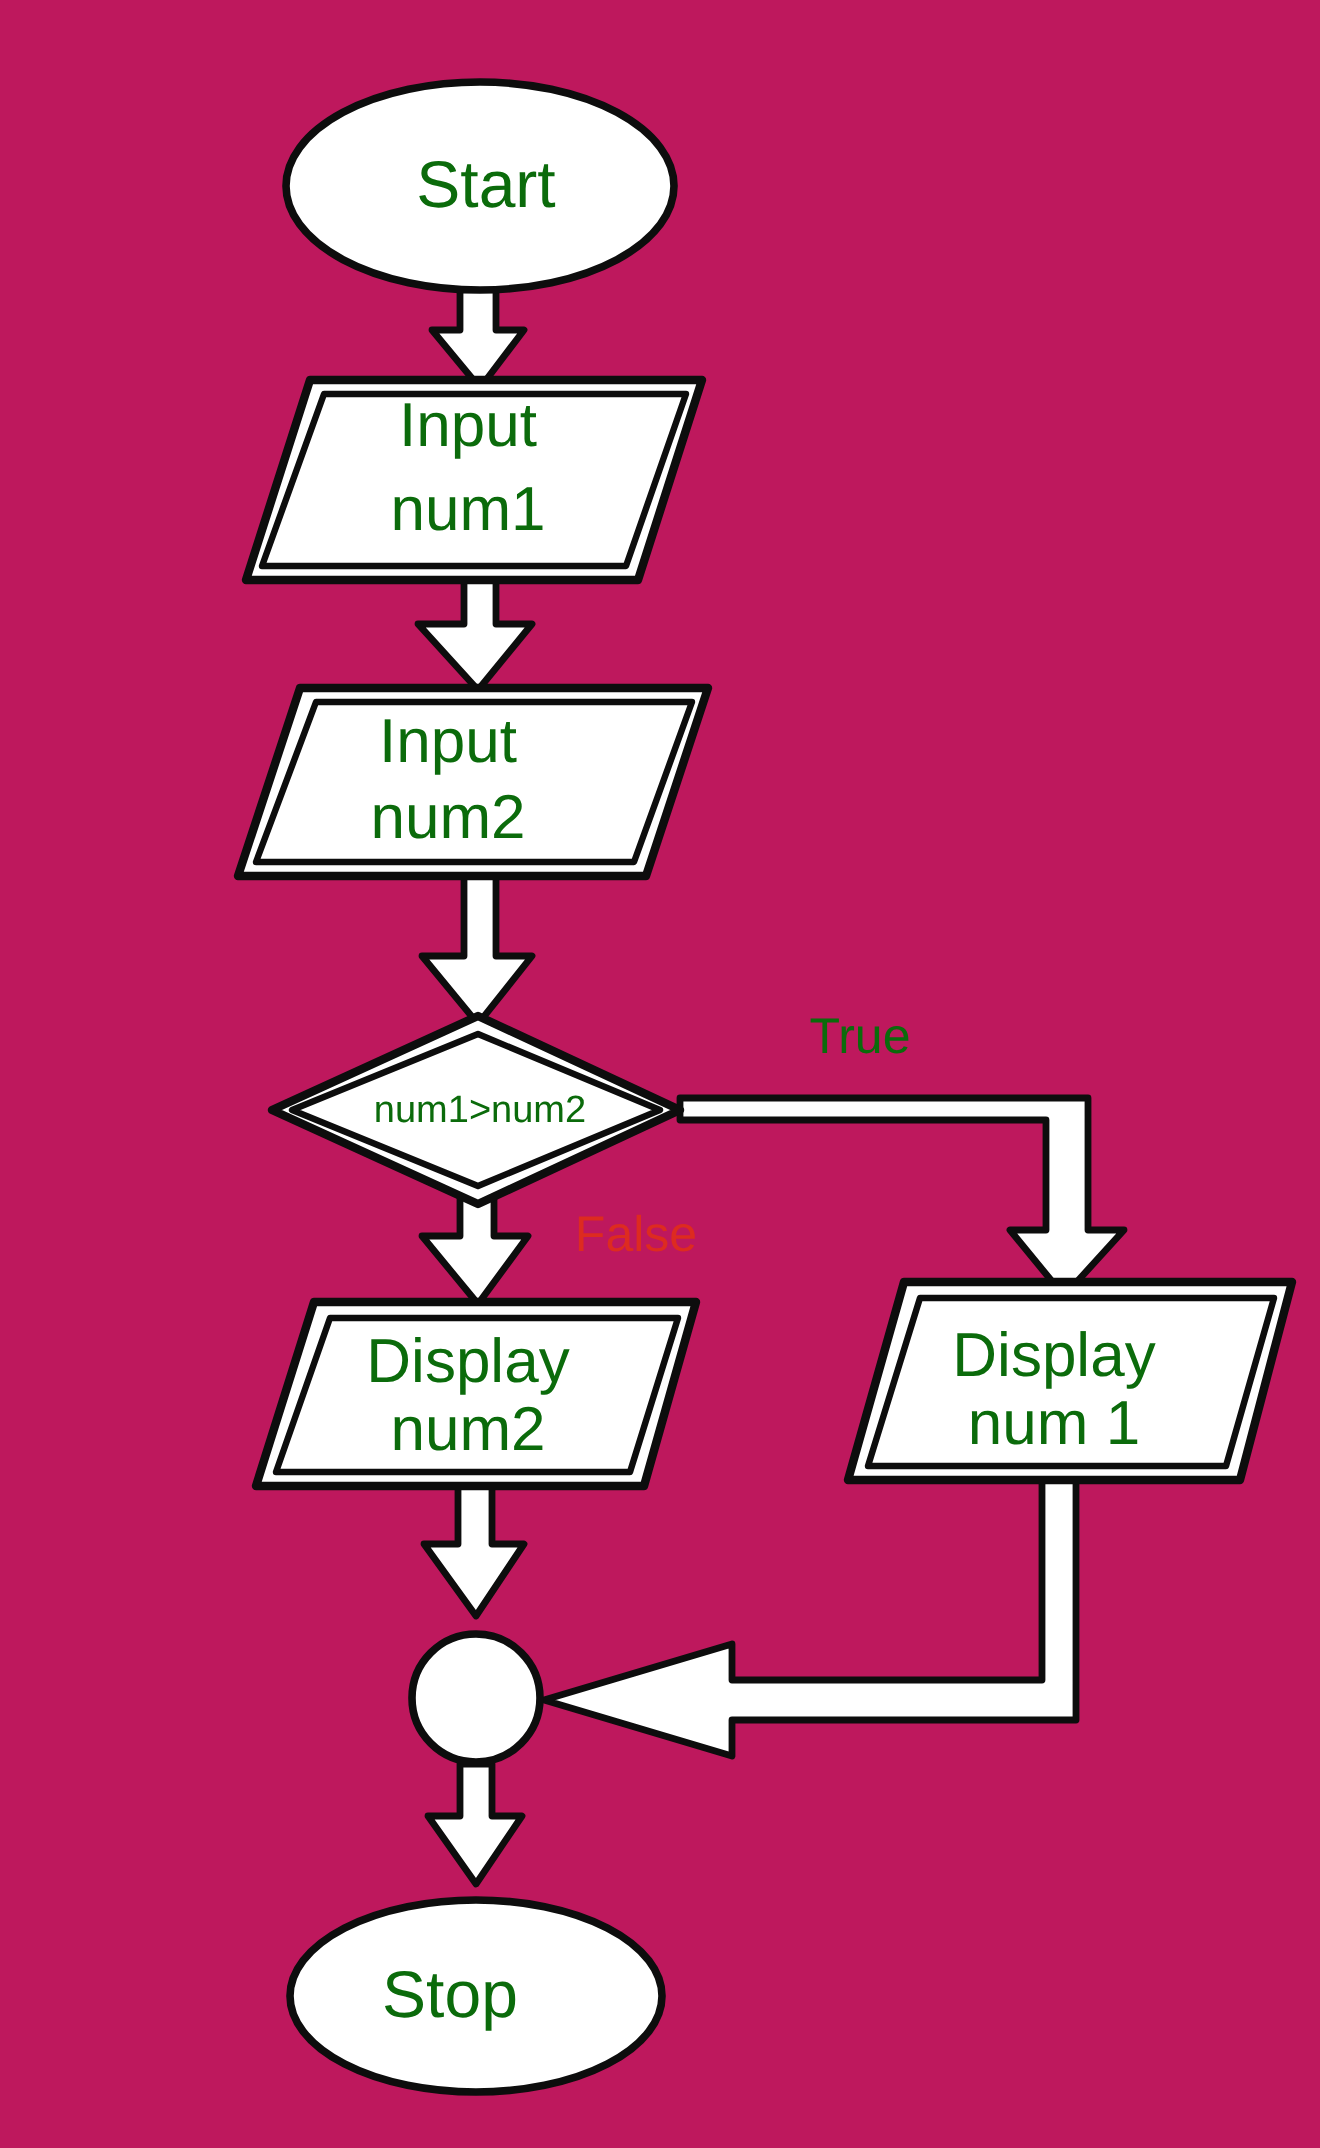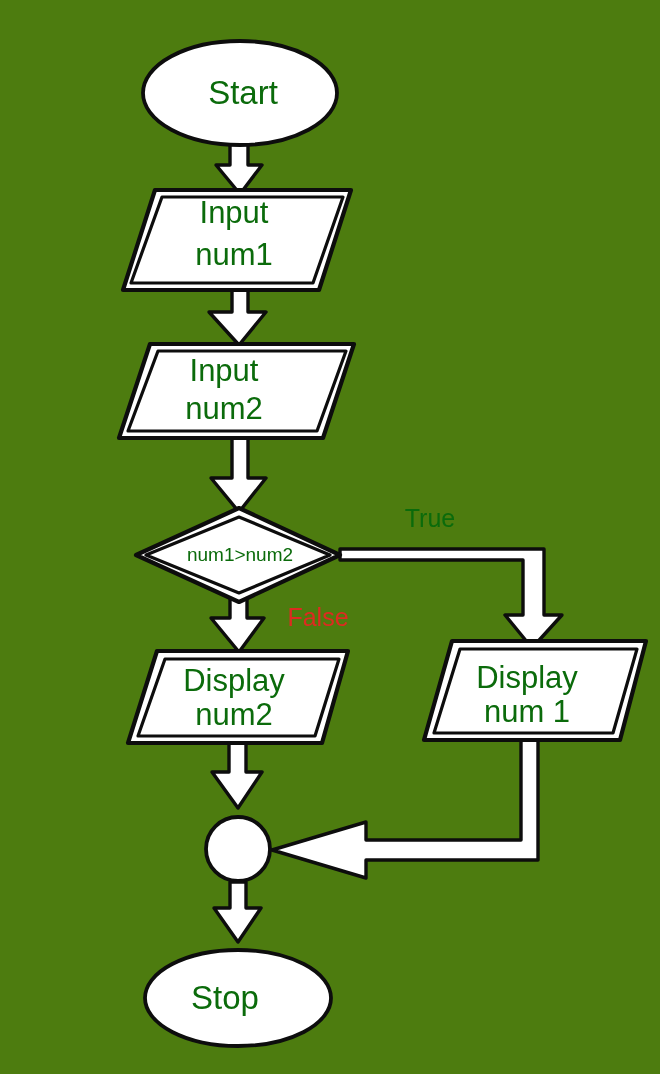--- a/index.html
+++ b/index.html
@@ -8,21 +8,21 @@
     padding: 0;
     background: #f5f5f5;
   }
   body {
     font-family: "Liberation Sans", sans-serif;
   }
   #flow-canvas {
     position: relative;
     width: 660px;
     height: 1074px;
-    background: #4d7c0f;
+    background: #be185d;
     overflow: hidden;
   }
   #flow-svg {
     position: absolute;
     top: 0;
     left: 0;
     width: 660px;
     height: 1074px;
     display: block;
   }

